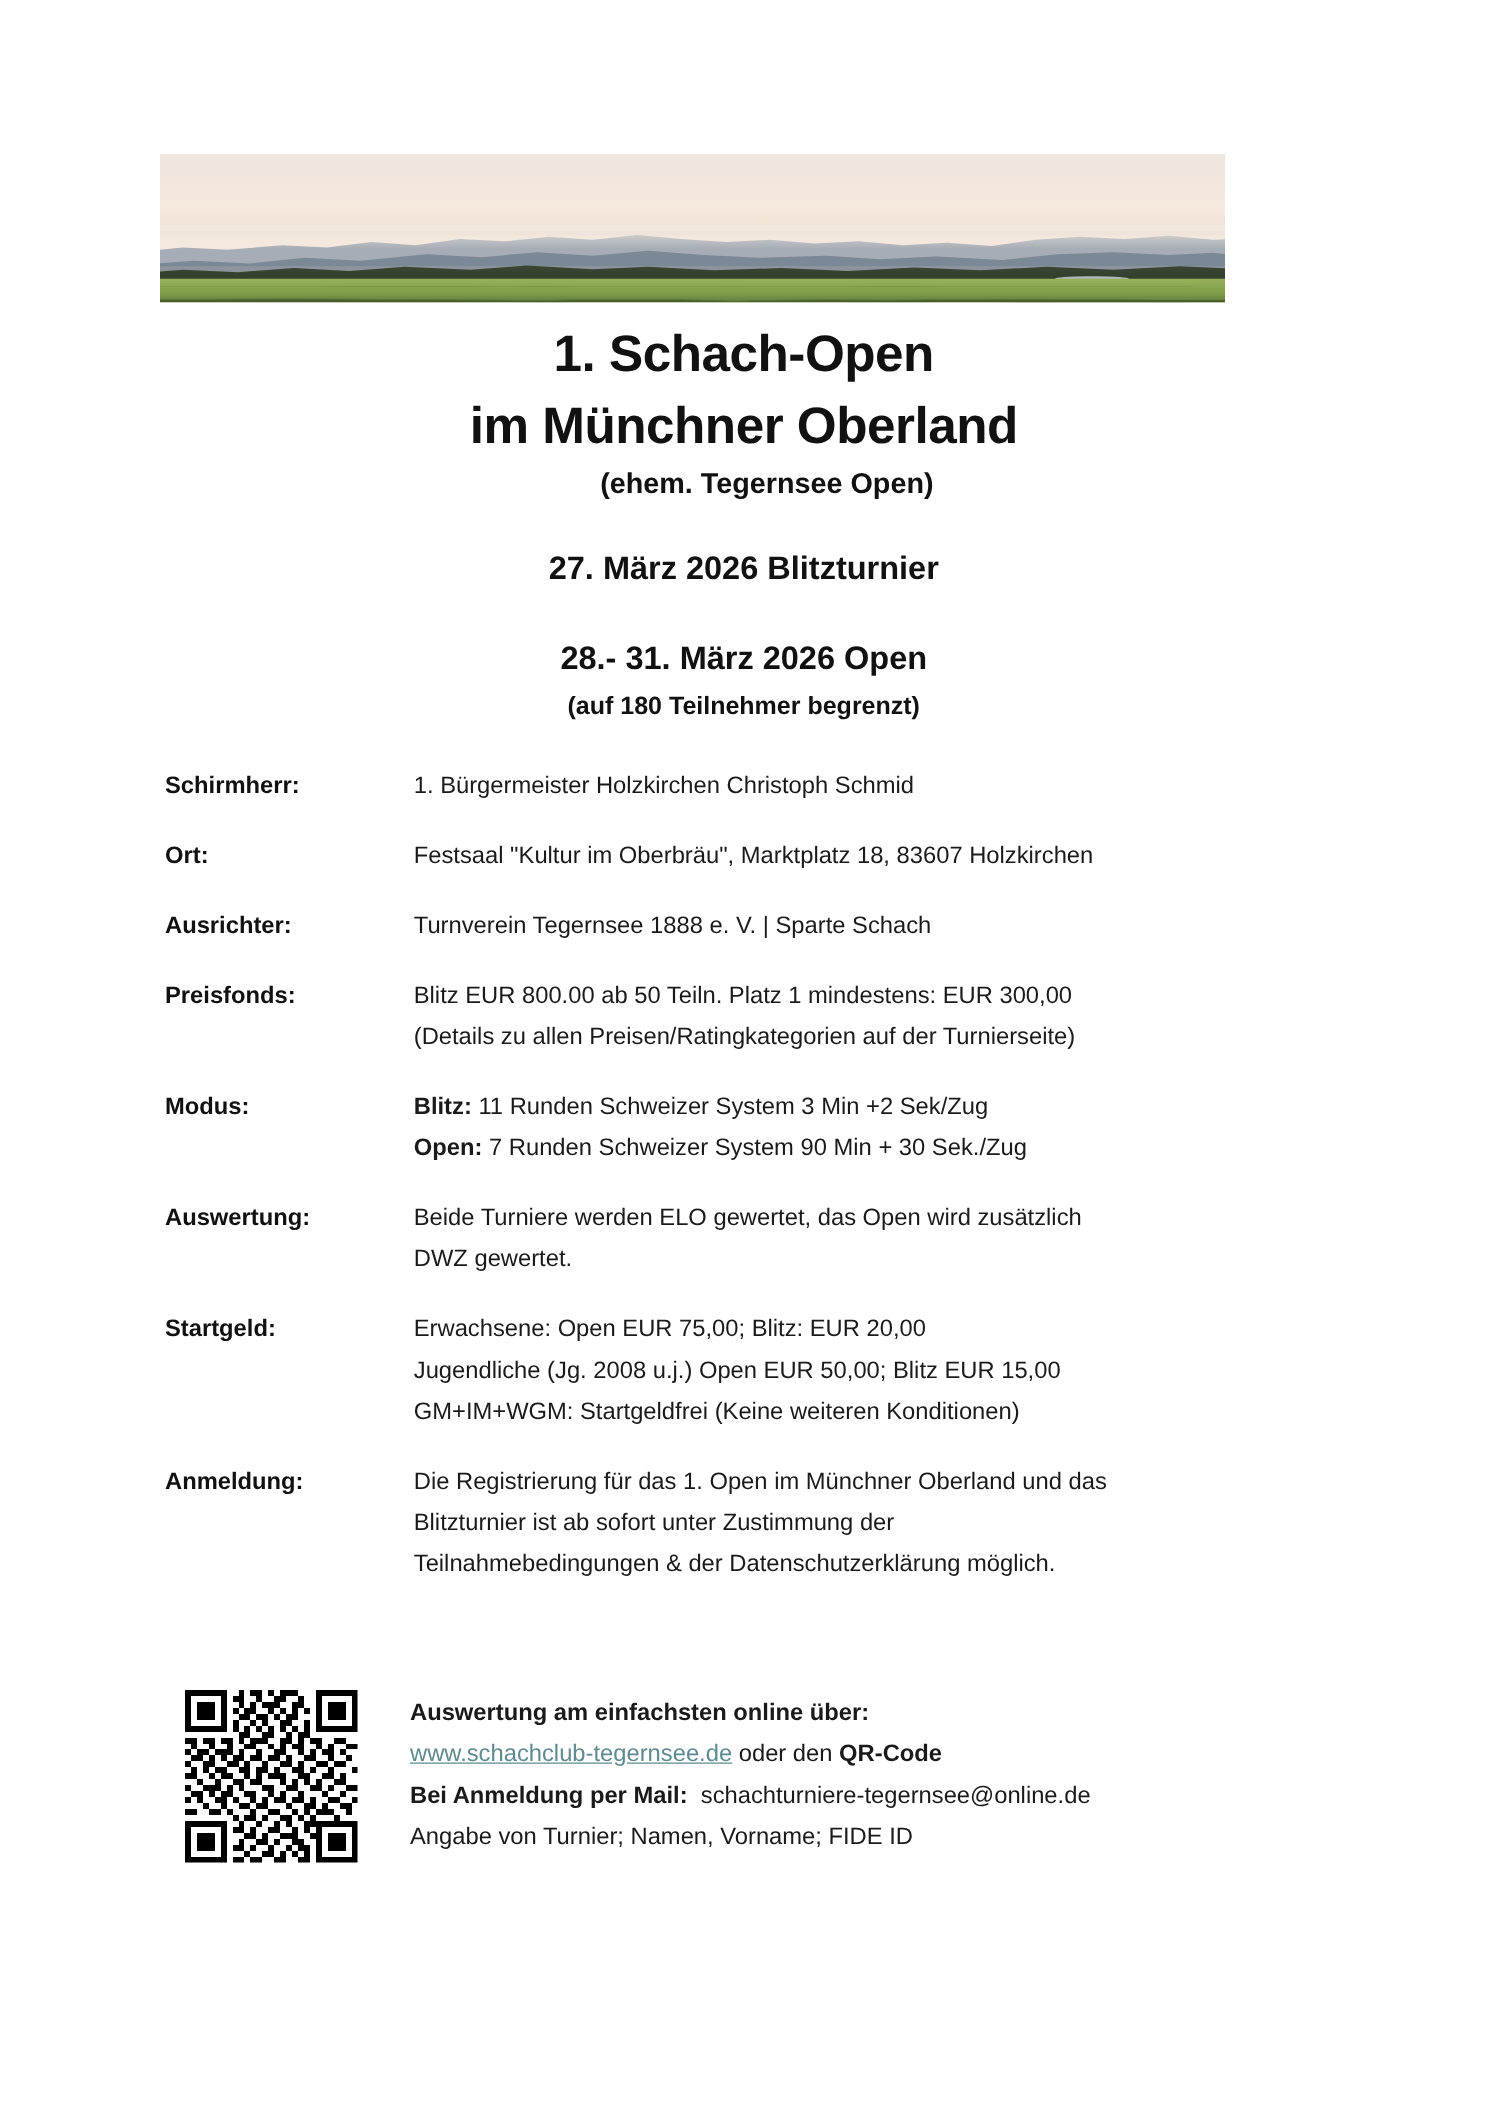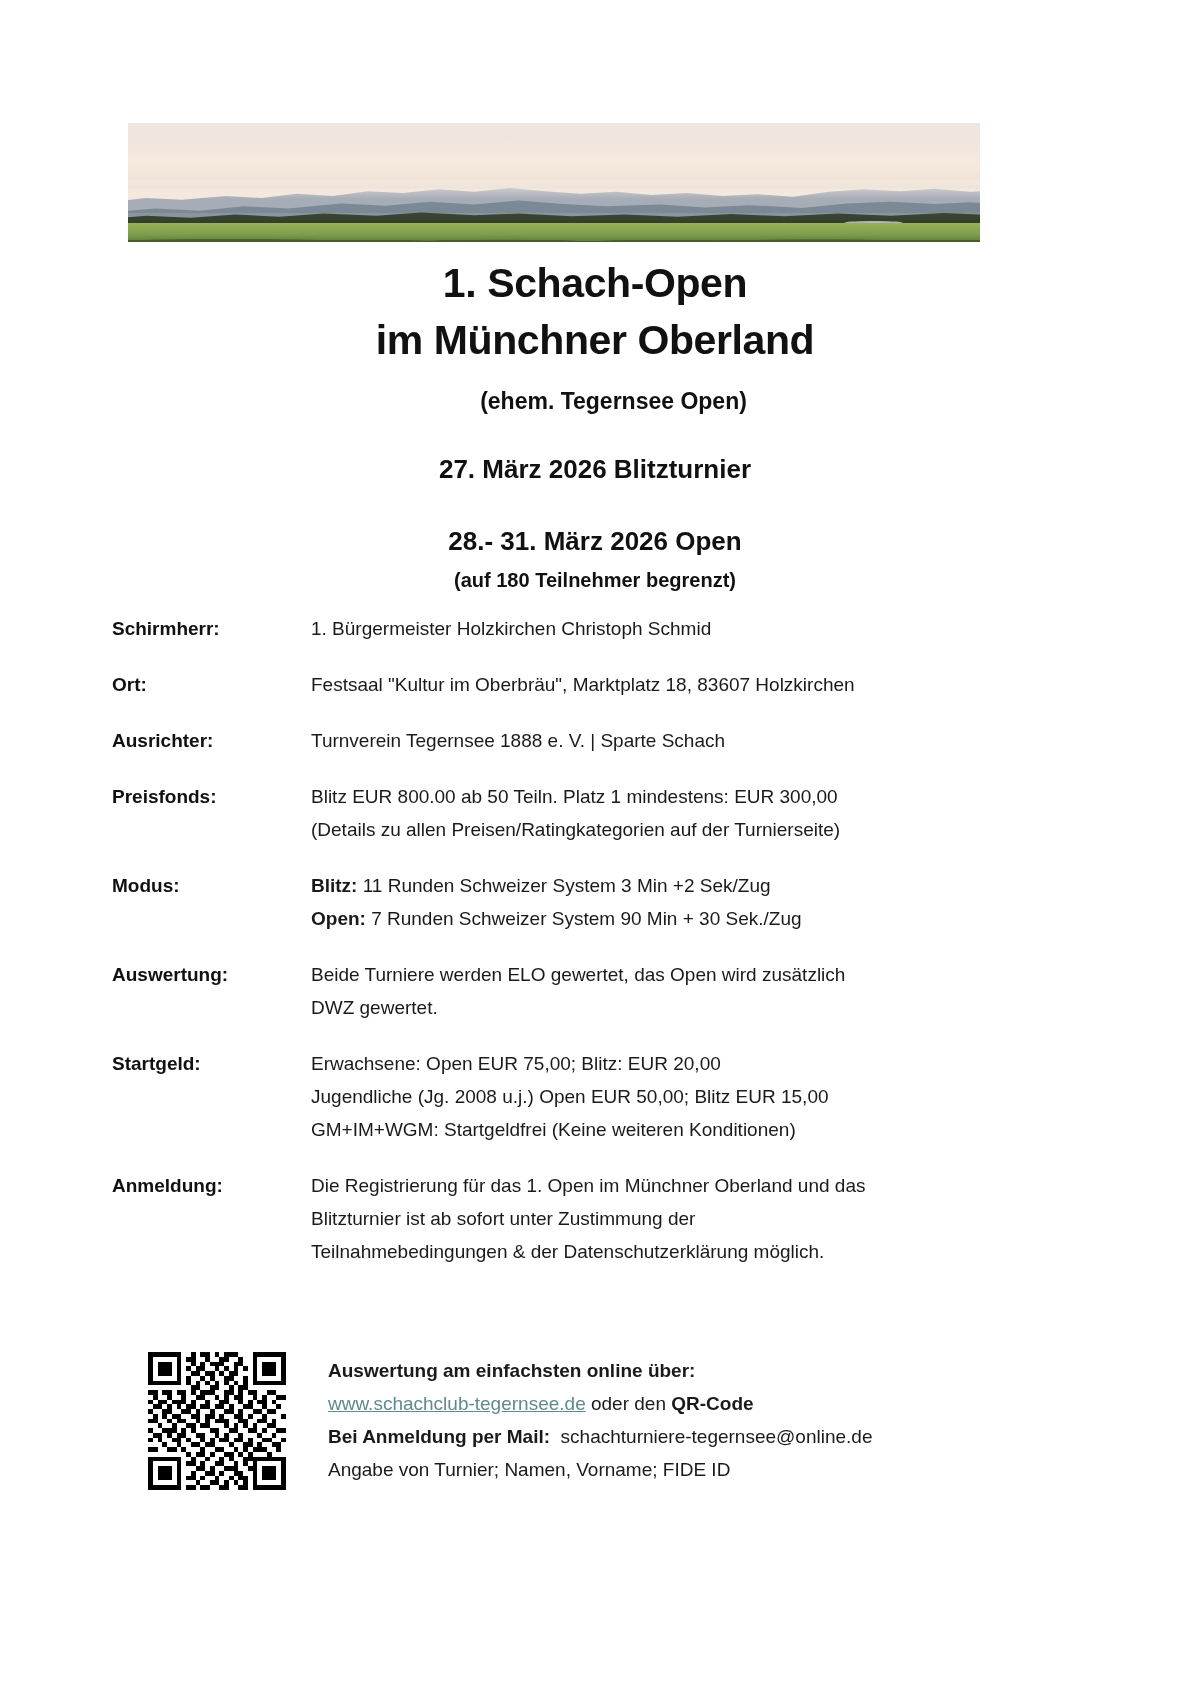--- a/index.html
+++ b/index.html
@@ -138,21 +138,21 @@
     font-weight: 700;
     letter-spacing: -0.4px;
     line-height: 57px;
     color: #111111;
   }
   .subtitle {
     font-size: 23px;
     font-weight: 700;
     line-height: 32px;
     color: #111111;
-    margin-top: 16px;
+    margin-top: 1px;
     padding-left: 37px;
   }
   .dates {
     margin-top: 24px;
   }
   .date-line {
     font-size: 26px;
     font-weight: 700;
     line-height: 40px;
     color: #111111;
@@ -162,21 +162,21 @@
     font-size: 20px;
     font-weight: 700;
     line-height: 30px;
     color: #111111;
     margin-top: 4px;
   }
 
   
   .details {
     position: absolute;
-    left: 112px;
+    left: 132px;
     top: 612px;
     width: 860px;
   }
   .row {
     display: flex;
     align-items: flex-start;
     margin-bottom: 23px;
   }
   .row-label {
     width: 199px;

